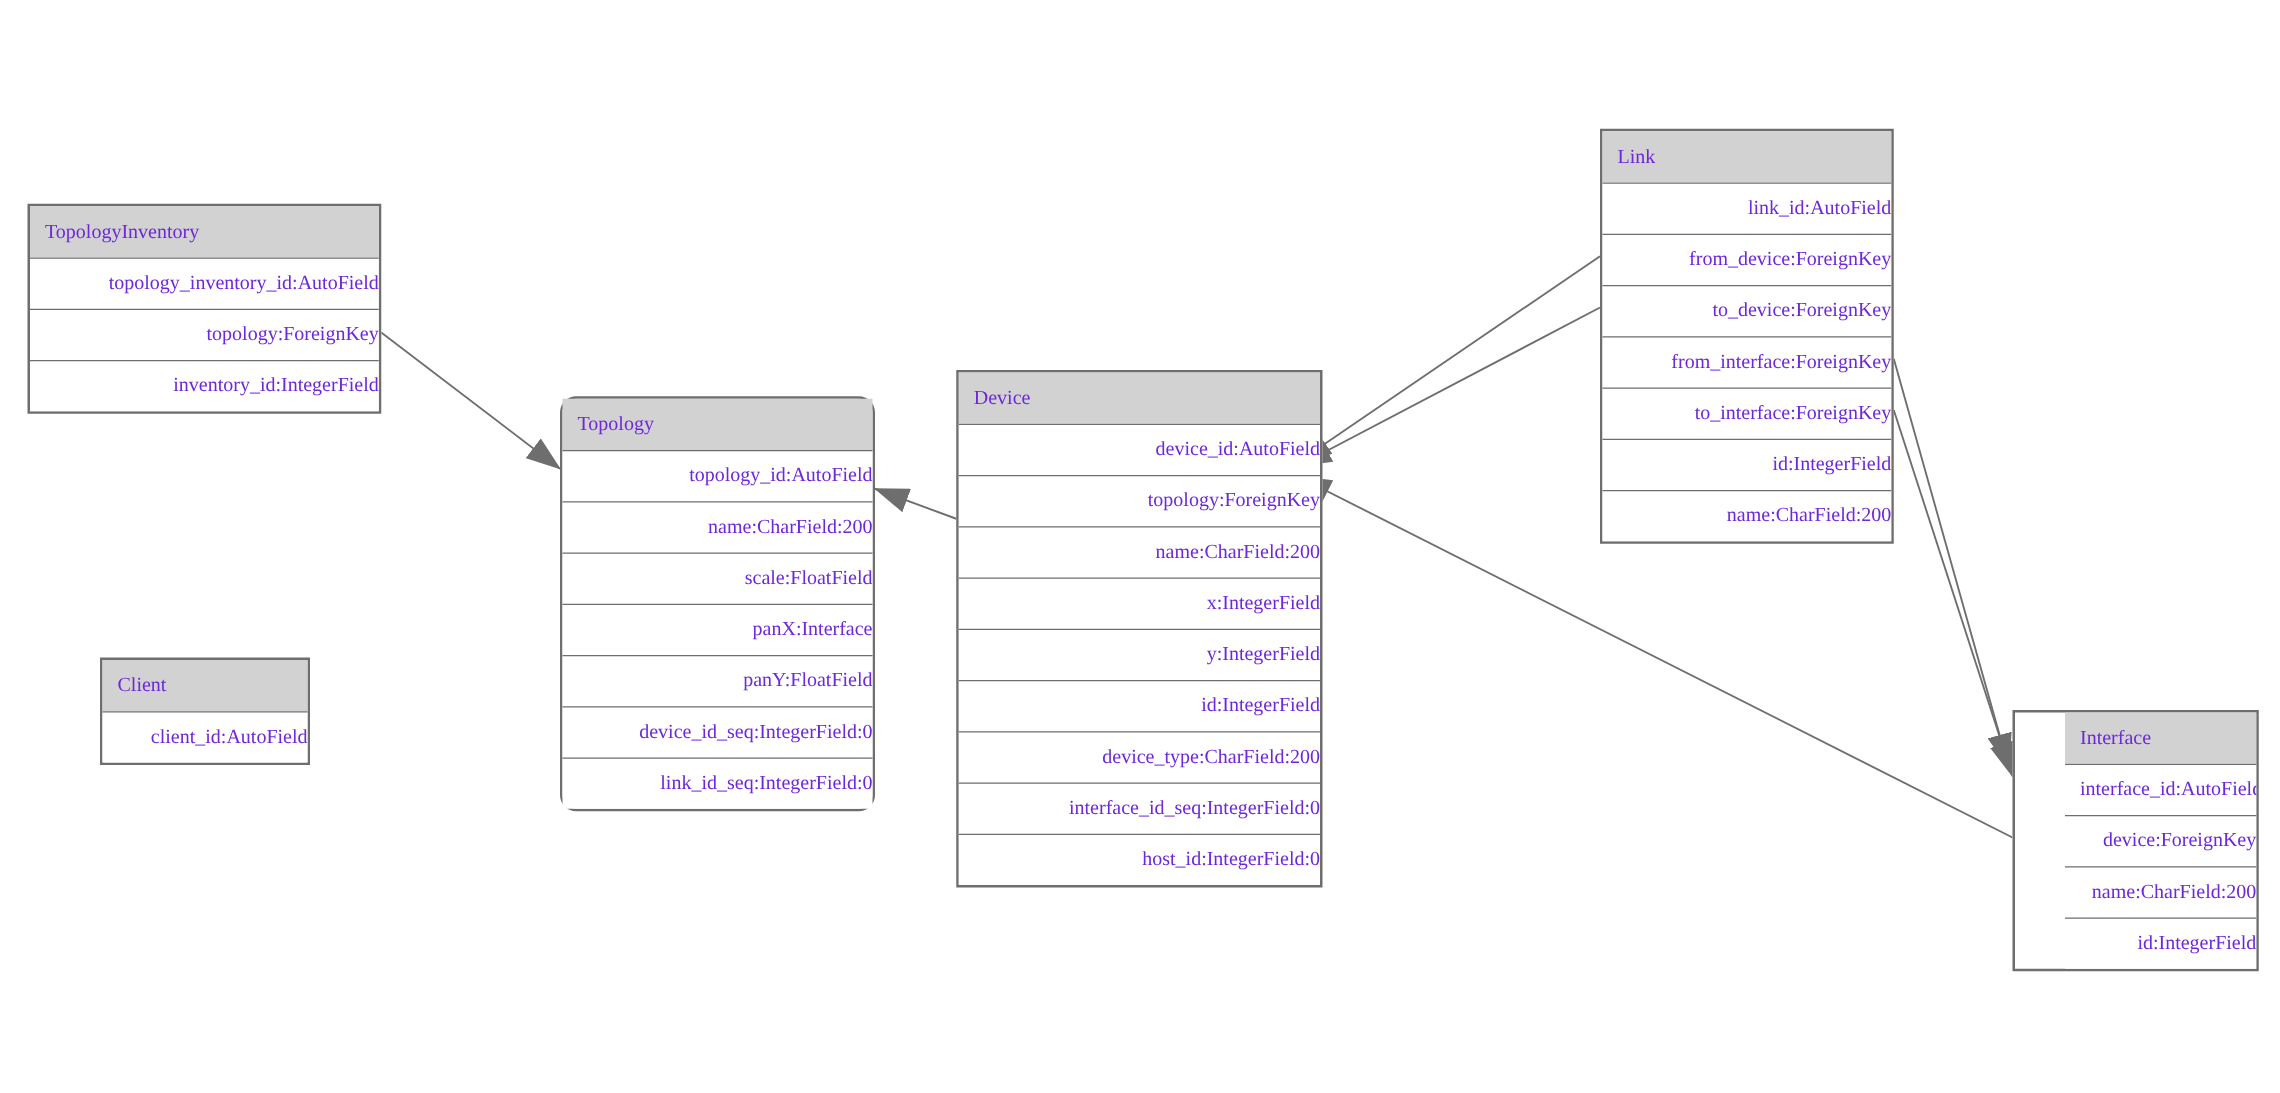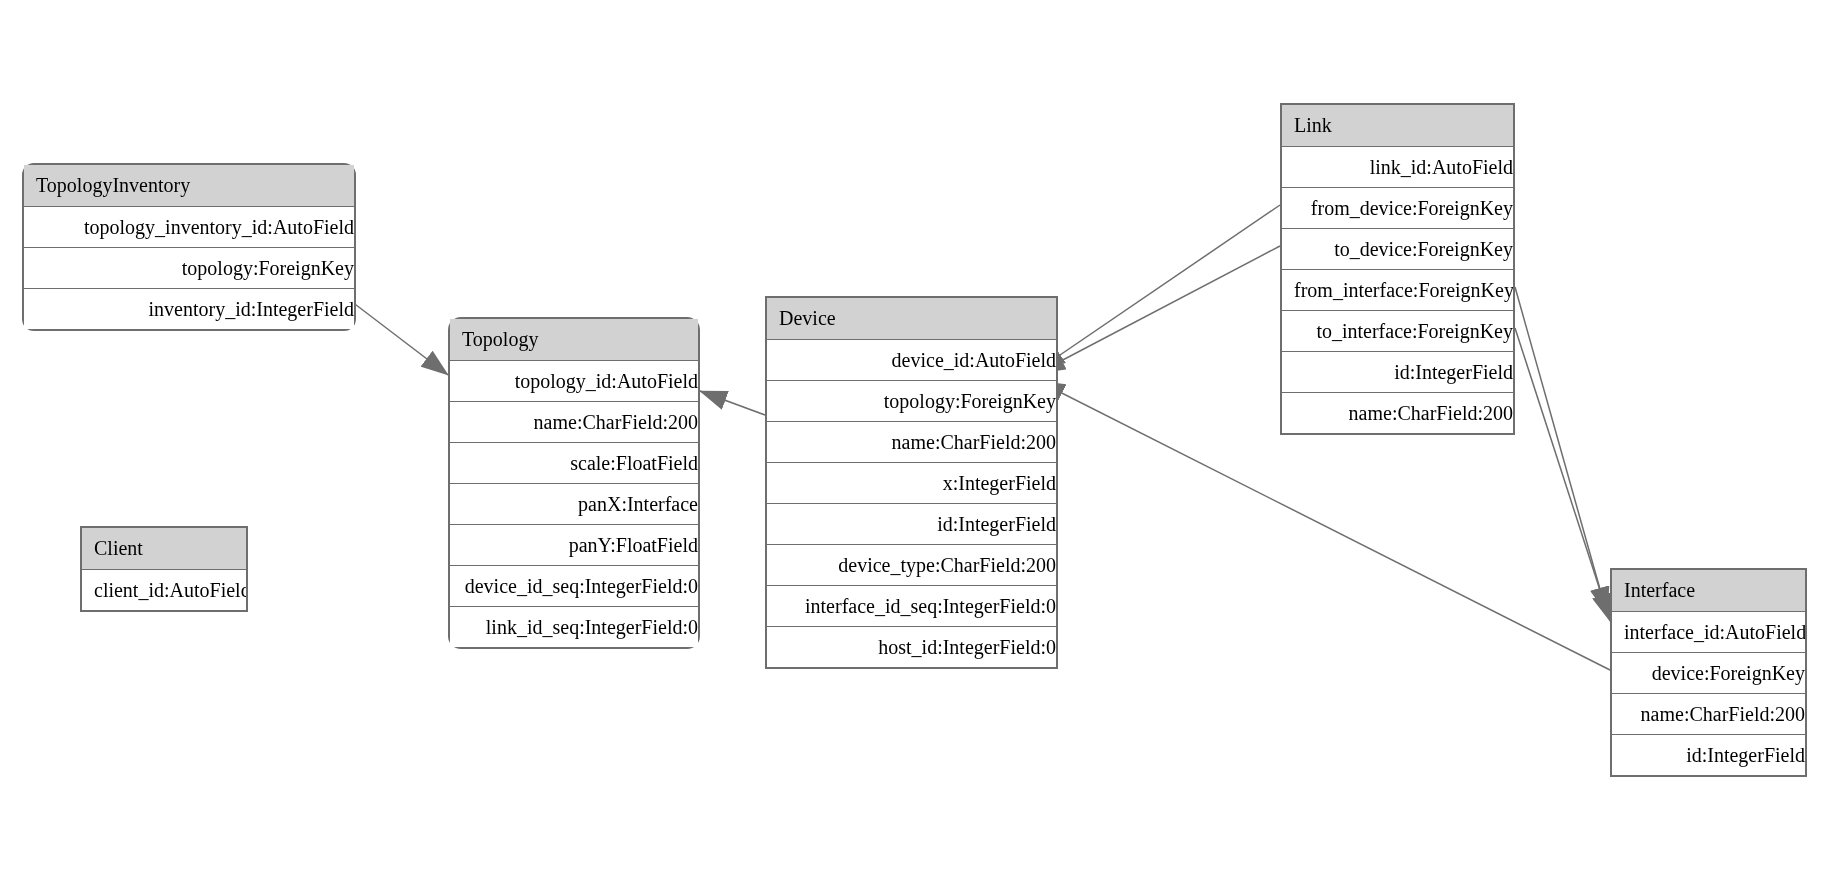--- a/index.html
+++ b/index.html
@@ -16,22 +16,22 @@
     left: 0; top: 0;
     width: 1824px; height: 874px;
     z-index: 1;
   }
   .entity {
     position: absolute;
     z-index: 2;
     box-sizing: border-box;
     border: 2px solid #6e6e6e;
     background: #ffffff;
-    color: #000000;
-    font-size: 20px;
+    color: #6d28d9;
+    font-size: 16px;
   }
   .entity-header {
     height: 41px;
     line-height: 41px;
     padding-left: 12px;
     background: #d2d2d2;
     white-space: nowrap;
     overflow: hidden;
   }
   .rows .row {
@@ -39,26 +39,26 @@
     line-height: 40px;
     box-sizing: border-box;
     border-top: 1.5px solid #6e6e6e;
     padding-left: 12px;
     background: #ffffff;
     white-space: nowrap;
     overflow: hidden;
     text-align: right;
   }
   
-  #e-topologyinventory { left: 22px;   top: 163px; width: 334px; border-radius: 12px; }
+  #e-topologyinventory { left: 22px;   top: 163px; width: 283px; }
   #e-topology          { left: 448px;  top: 317px; width: 252px; border-radius: 13px; }
   #e-client            { left: 80px;   top: 526px; width: 168px; }
   #e-device            { left: 765px;  top: 296px; width: 293px; }
   #e-link              { left: 1280px; top: 103px; width: 235px; }
-  #e-interface         { left: 1610px; top: 568px; width: 197px; }
+  #e-interface         { left: 1610px; top: 568px; width: 197px; padding-left: 40px; }
 </style>
 </head>
 <body>
 
 <div id="canvas">
 
   <svg id="wires" viewBox="0 0 1824 874" xmlns="http://www.w3.org/2000/svg">
     <defs>
       <marker id="arrow" viewBox="0 0 28 20" refX="27" refY="10" markerWidth="28" markerHeight="20" markerUnits="userSpaceOnUse" orient="auto">
         <path d="M28,10 L0,0 L0,20 Z" fill="#6e6e6e"></path>
@@ -104,20 +104,21 @@
       </div>
   </div>
 
   <div class="entity" id="e-device">
     <div class="entity-header">Device</div>
     <div class="rows">
         <div class="row">device_id:AutoField</div>
         <div class="row">topology:ForeignKey</div>
         <div class="row">name:CharField:200</div>
         <div class="row">x:IntegerField</div>
+        <div class="row">y:IntegerField</div>
         <div class="row">id:IntegerField</div>
         <div class="row">device_type:CharField:200</div>
         <div class="row">interface_id_seq:IntegerField:0</div>
         <div class="row">host_id:IntegerField:0</div>
       </div>
   </div>
 
   <div class="entity" id="e-link">
     <div class="entity-header">Link</div>
     <div class="rows">

